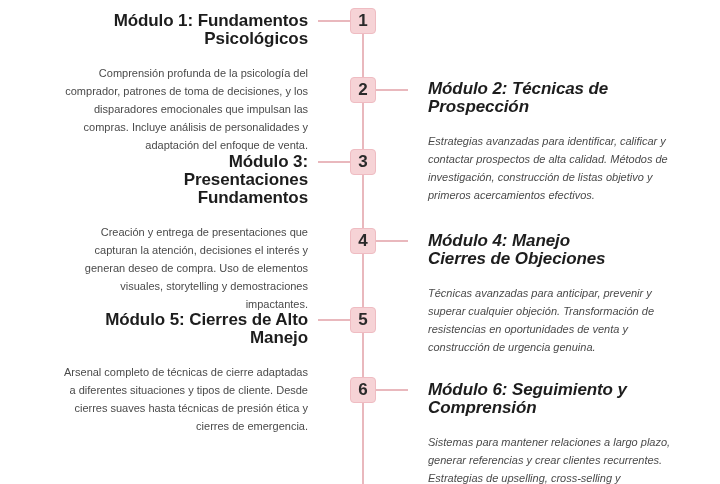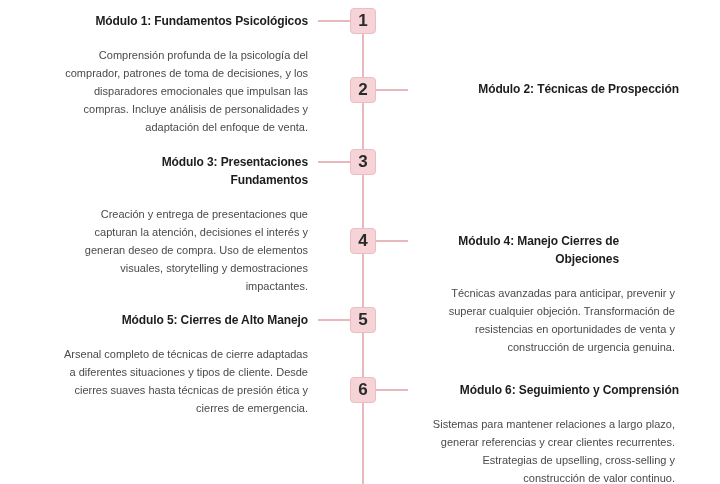--- a/index.html
+++ b/index.html
@@ -20,23 +20,23 @@
       display: flex; align-items: center; justify-content: center;
       font-weight: 700; font-size: 17px; color: #2a2a2a; z-index: 2;
     }
     .connector {
       position: absolute; height: 1.5px; background: #e9b8bd; z-index: 1;
     }
     .connector.left { left: 318px; width: 33px; }
     .connector.right { left: 376px; width: 32px; }
     .module { position: absolute; }
     .module.left { right: 412px; text-align: right; }
-    .module.right { left: 419px; text-align: right; width: 260px; }
+    .module.right { left: 428px; text-align: left; width: 260px; font-style: italic; }
     .module-title {
-      font-weight: 700; font-size: 12px; line-height: 18px; color: #1d1d1d;
+      font-weight: 700; font-size: 17px; line-height: 18px; color: #1d1d1d;
       letter-spacing: -0.1px;
     }
     .module-desc {
       font-size: 11px; line-height: 18px; color: #4a4a4a; margin-top: 16px;
     }
     .module.left .module-title { width: 260px; margin-left: auto; }
     .module.left .module-desc { width: 250px; margin-left: auto; }
     .module.right .module-desc { width: 256px; }
   </style>
 </head>
@@ -49,20 +49,21 @@
   <div class="badge" style="top:8px">1</div>
   <div class="module left" style="top:12px">
     <div class="module-title">Módulo 1: Fundamentos Psicológicos</div>
     <div class="module-desc">Comprensión profunda de la psicología del comprador, patrones de toma de decisiones, y los disparadores emocionales que impulsan las compras. Incluye análisis de personalidades y adaptación del enfoque de venta.</div>
   </div>
 
   <div class="connector right" style="top:89px"></div>
   <div class="badge" style="top:77px">2</div>
   <div class="module right" style="top:80px">
     <div class="module-title">Módulo 2: Técnicas de Prospección</div>
+    <div class="module-desc">Estrategias avanzadas para identificar, calificar y contactar prospectos de alta calidad. Métodos de investigación, construcción de listas objetivo y primeros acercamientos efectivos.</div>
   </div>
 
   <div class="connector left" style="top:161px"></div>
   <div class="badge" style="top:149px">3</div>
   <div class="module left" style="top:153px">
     <div class="module-title" style="width:180px">Módulo 3: Presentaciones Fundamentos</div>
     <div class="module-desc">Creación y entrega de presentaciones que capturan la atención, decisiones el interés y generan deseo de compra. Uso de elementos visuales, storytelling y demostraciones impactantes.</div>
   </div>
 
   <div class="connector right" style="top:240px"></div>

